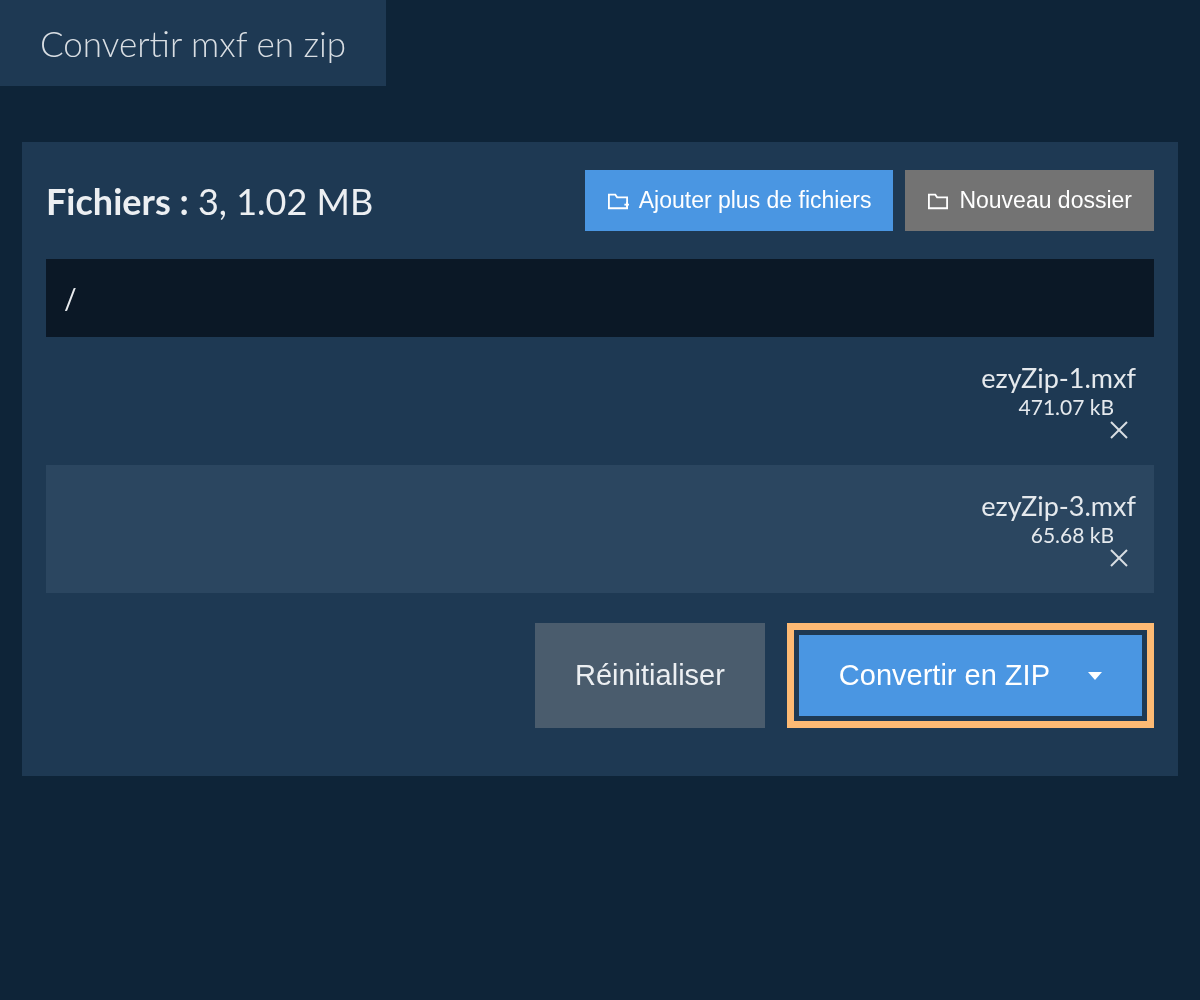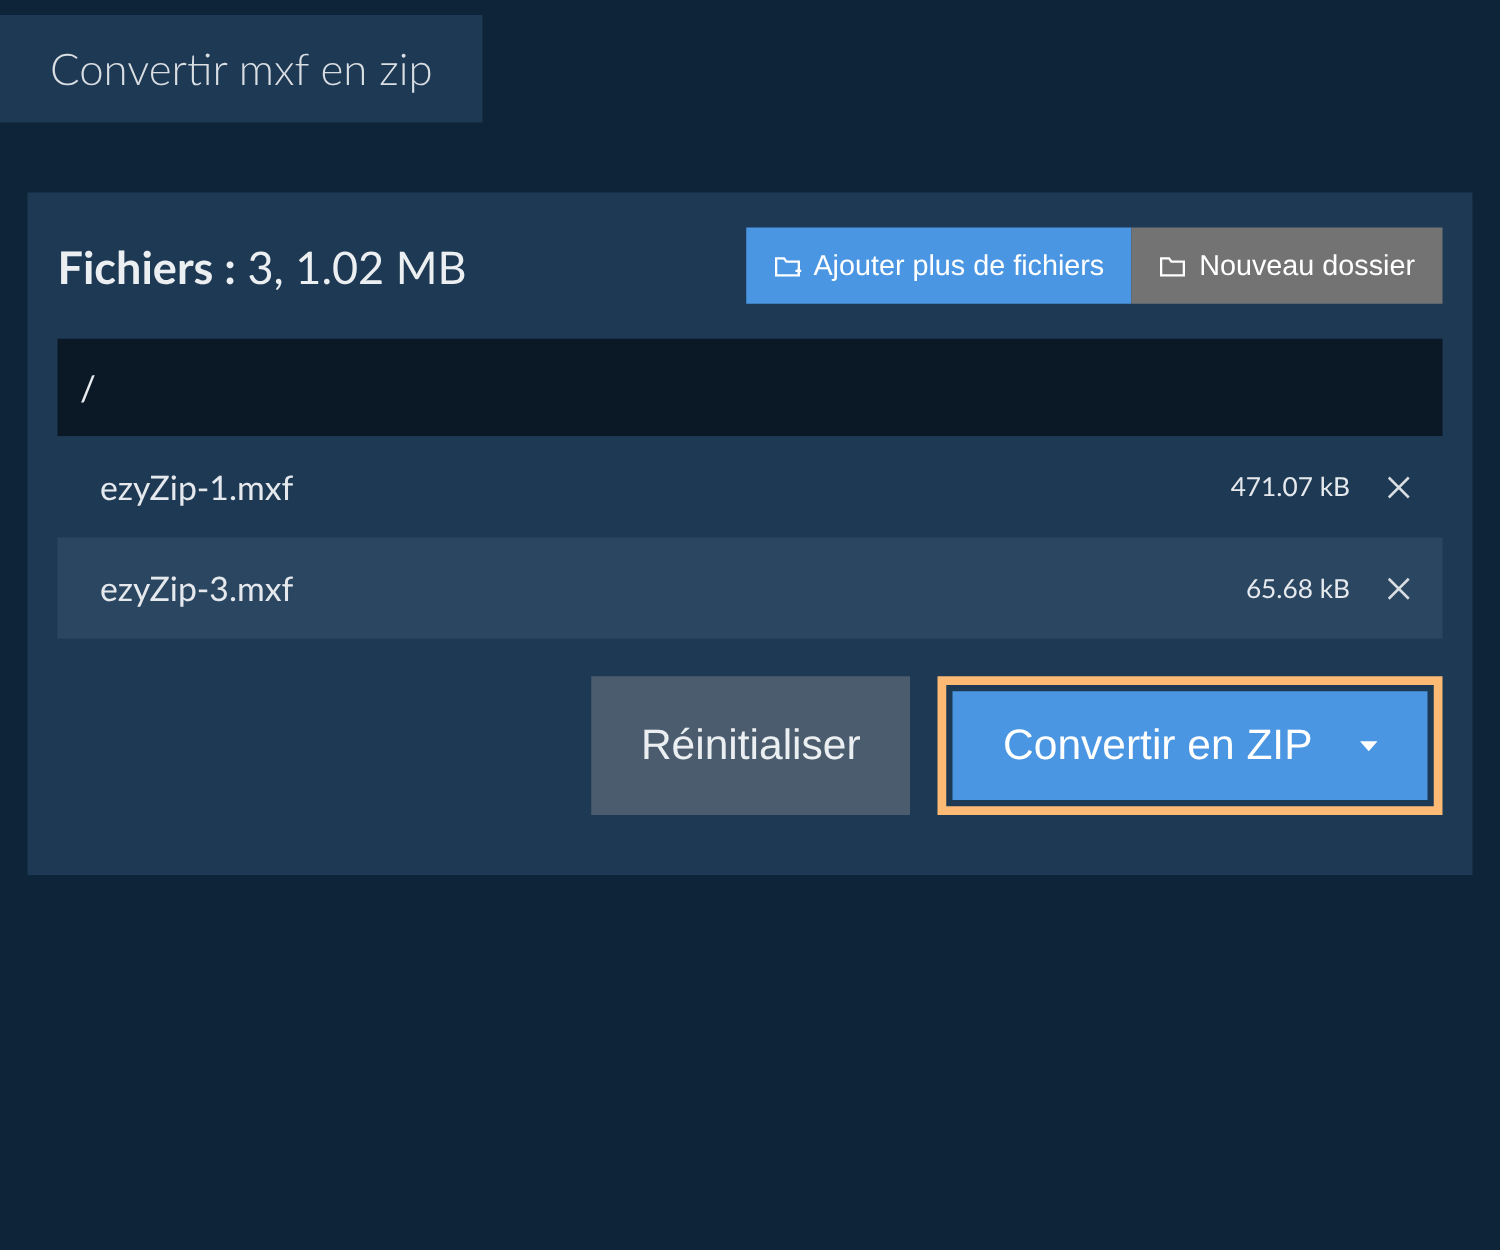--- a/index.html
+++ b/index.html
@@ -21,21 +21,20 @@
     padding: 22px 40px;
     font-size: 35px;
     font-weight: 300;
     color: #d9dee3;
     margin-top: -56px;
     position: relative;
     top: 0;
   }
   .tab-bar {
     background: #0e2438;
-    margin-top: 12px;
   }
   .tab-bar .tab {
     margin: 0;
     top: 0;
   }
   .content {
     padding: 28px 24px 24px 24px;
   }
   .header-row {
     display: flex;
@@ -43,20 +42,21 @@
     justify-content: space-between;
     margin-bottom: 28px;
   }
   .files-info {
     font-size: 36px;
     color: #eceff2;
   }
   .files-info b { font-weight: 700; }
   .header-buttons {
     display: flex;
+    gap: 12px;
   }
   .btn {
     display: inline-flex;
     align-items: center;
     gap: 10px;
     padding: 17px 22px;
     font-size: 23px;
     font-weight: 400;
     border: none;
     cursor: pointer;
@@ -66,24 +66,25 @@
   .btn-gray { background: #737373; }
   .icon { display: inline-flex; }
   .path-bar {
     background: #0b1826;
     font-size: 28px;
     padding: 22px 18px;
     color: #e9ecef;
   }
   .file-row {
     display: flex;
-    align-items: center;
+    align-items: flex-end;
     padding: 24px 18px 24px 30px;
     font-size: 27px;
     color: #e5e9ed;
+    flex-direction: column;
   }
   .file-row:nth-of-type(odd) { background: #1e3953; }
   .file-row:nth-of-type(even) { background: #2b4660; }
   .file-name { flex: 1; padding-left: 4px;}
   .file-size { margin-right: 22px; font-size: 21px;}
   .close-x {
     font-size: 28px;
     color: #d9dee3;
     cursor: pointer;
     padding: 0 6px;
@@ -93,21 +94,21 @@
     display: flex;
     justify-content: flex-end;
     gap: 22px;
     padding: 30px 0 24px 0;
   }
   .btn-lg {
     display: inline-flex;
     align-items: center;
     gap: 20px;
     padding: 24px 40px;
-    font-size: 34px;
+    font-size: 29px;
     border: none;
     cursor: pointer;
     color: #eceff2;
     font-weight: 400;
   }
   .btn-lg-gray { background: #4a5c6d; }
   .btn-lg-blue { background: #4a96e2; color: #fff; }
   .highlight {
     border: 7px solid #fdba74;
     padding: 5px;

